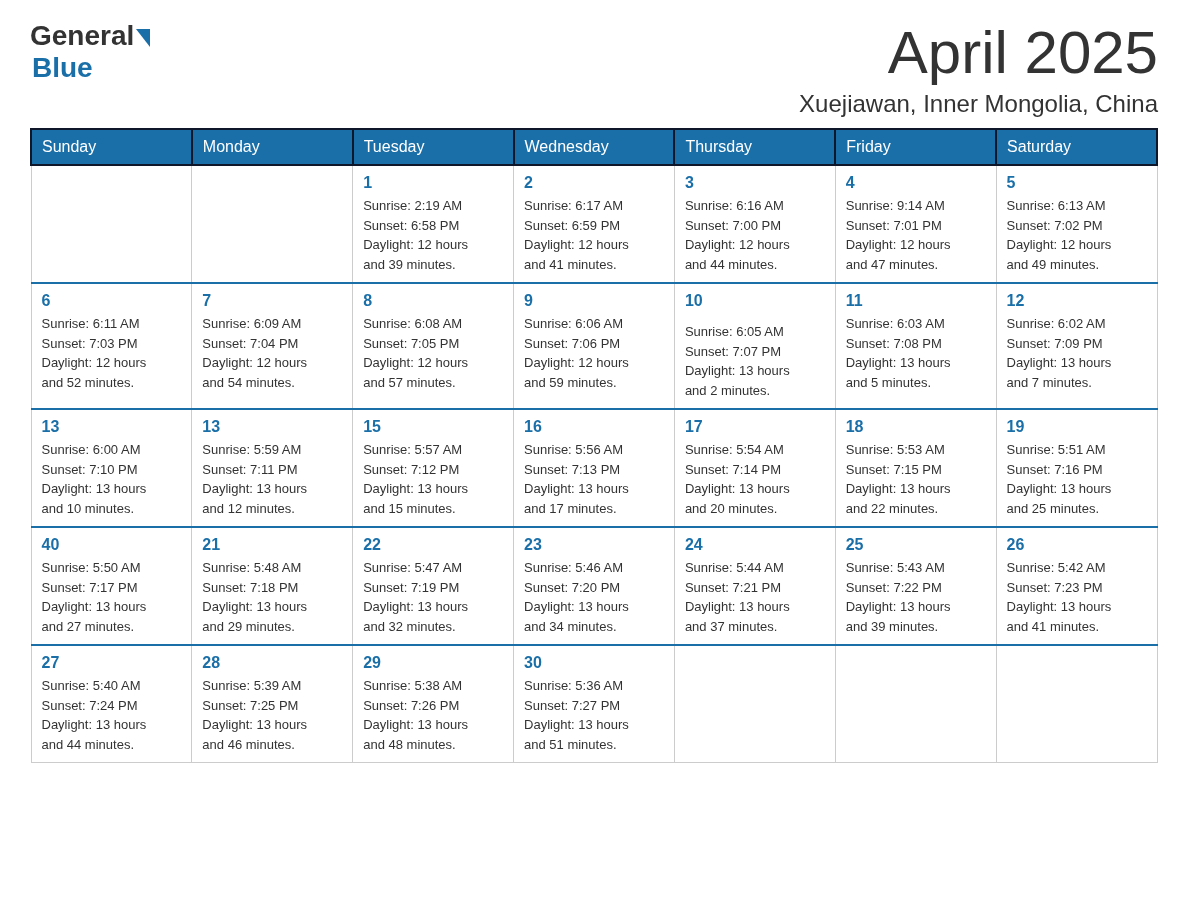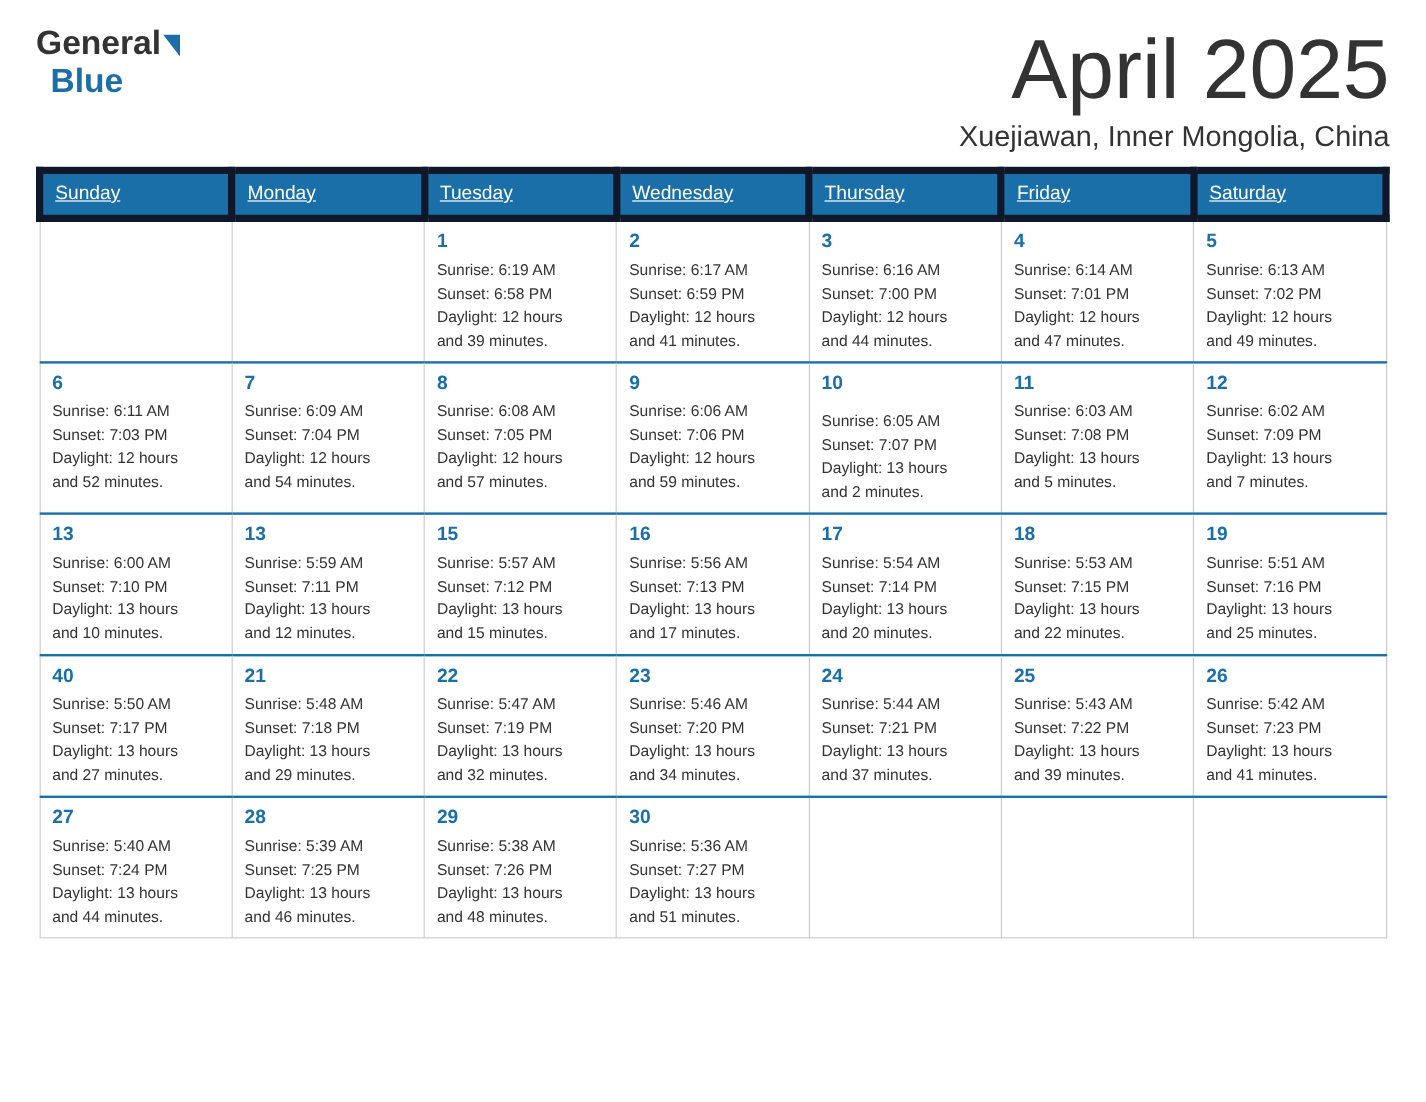--- a/index.html
+++ b/index.html
@@ -37,27 +37,27 @@
       border-left: 14px solid transparent;
       border-right: 0px solid transparent;
       border-top: 18px solid #1a6fa8;
       margin-left: 2px;
       margin-top: 4px;
     }
     .logo-blue {
       color: #1a6fa8;
       font-size: 28px;
       font-weight: bold;
-      margin-left: 12px;
+      margin-left: 2px;
     }
     .title-section {
       text-align: right;
     }
     .month-title {
-      font-size: 70px;
+      font-size: 60px;
       font-weight: normal;
       color: #333;
       line-height: 1.1;
     }
     .location {
       font-size: 24px;
       color: #333;
       margin-top: 4px;
     }
     .calendar {
@@ -65,22 +65,21 @@
       border-collapse: collapse;
       margin-top: 10px;
     }
     .calendar th {
       background-color: #1a6fa8;
       color: #fff;
       padding: 8px 10px;
       text-align: left;
       font-size: 16px;
       font-weight: normal;
-      border: 6px solid #0f172a;
-      text-decoration: underline;
+      border: 2px solid #0f172a;
     }
     .calendar td {
       vertical-align: top;
       padding: 8px 10px;
       border: 1px solid #ccc;
       width: 14.28%;
       min-height: 100px;
       font-size: 13px;
       color: #333;
     }
@@ -130,42 +129,42 @@
         <th>Friday</th>
         <th>Saturday</th>
       </tr>
   </thead>
   <tbody id="calendar-body">
   <tr>
         <td class="empty-cell"></td>
         <td class="empty-cell"></td>
         <td>
           <span class="day-number">1</span>
-          <div class="day-info" style="white-space: pre-line;">Sunrise: 6:19 AM
+          <div class="day-info" style="white-space: pre-line;">Sunrise: 2:19 AM
 Sunset: 6:58 PM
 Daylight: 12 hours
 and 39 minutes.</div>
         </td>
         <td>
           <span class="day-number">2</span>
           <div class="day-info" style="white-space: pre-line;">Sunrise: 6:17 AM
 Sunset: 6:59 PM
 Daylight: 12 hours
 and 41 minutes.</div>
         </td>
         <td>
           <span class="day-number">3</span>
           <div class="day-info" style="white-space: pre-line;">Sunrise: 6:16 AM
 Sunset: 7:00 PM
 Daylight: 12 hours
 and 44 minutes.</div>
         </td>
         <td>
           <span class="day-number">4</span>
-          <div class="day-info" style="white-space: pre-line;">Sunrise: 6:14 AM
+          <div class="day-info" style="white-space: pre-line;">Sunrise: 9:14 AM
 Sunset: 7:01 PM
 Daylight: 12 hours
 and 47 minutes.</div>
         </td>
         <td>
           <span class="day-number">5</span>
           <div class="day-info" style="white-space: pre-line;">Sunrise: 6:13 AM
 Sunset: 7:02 PM
 Daylight: 12 hours
 and 49 minutes.</div>

